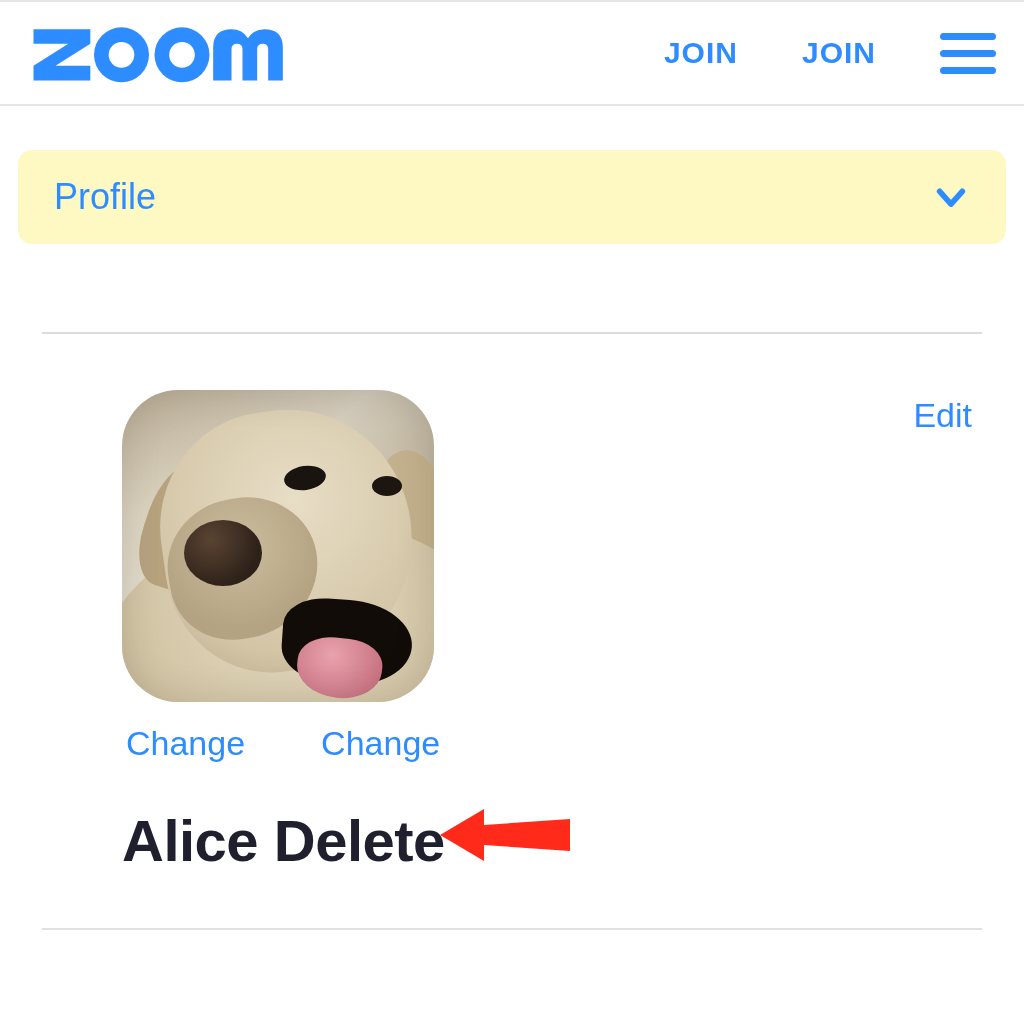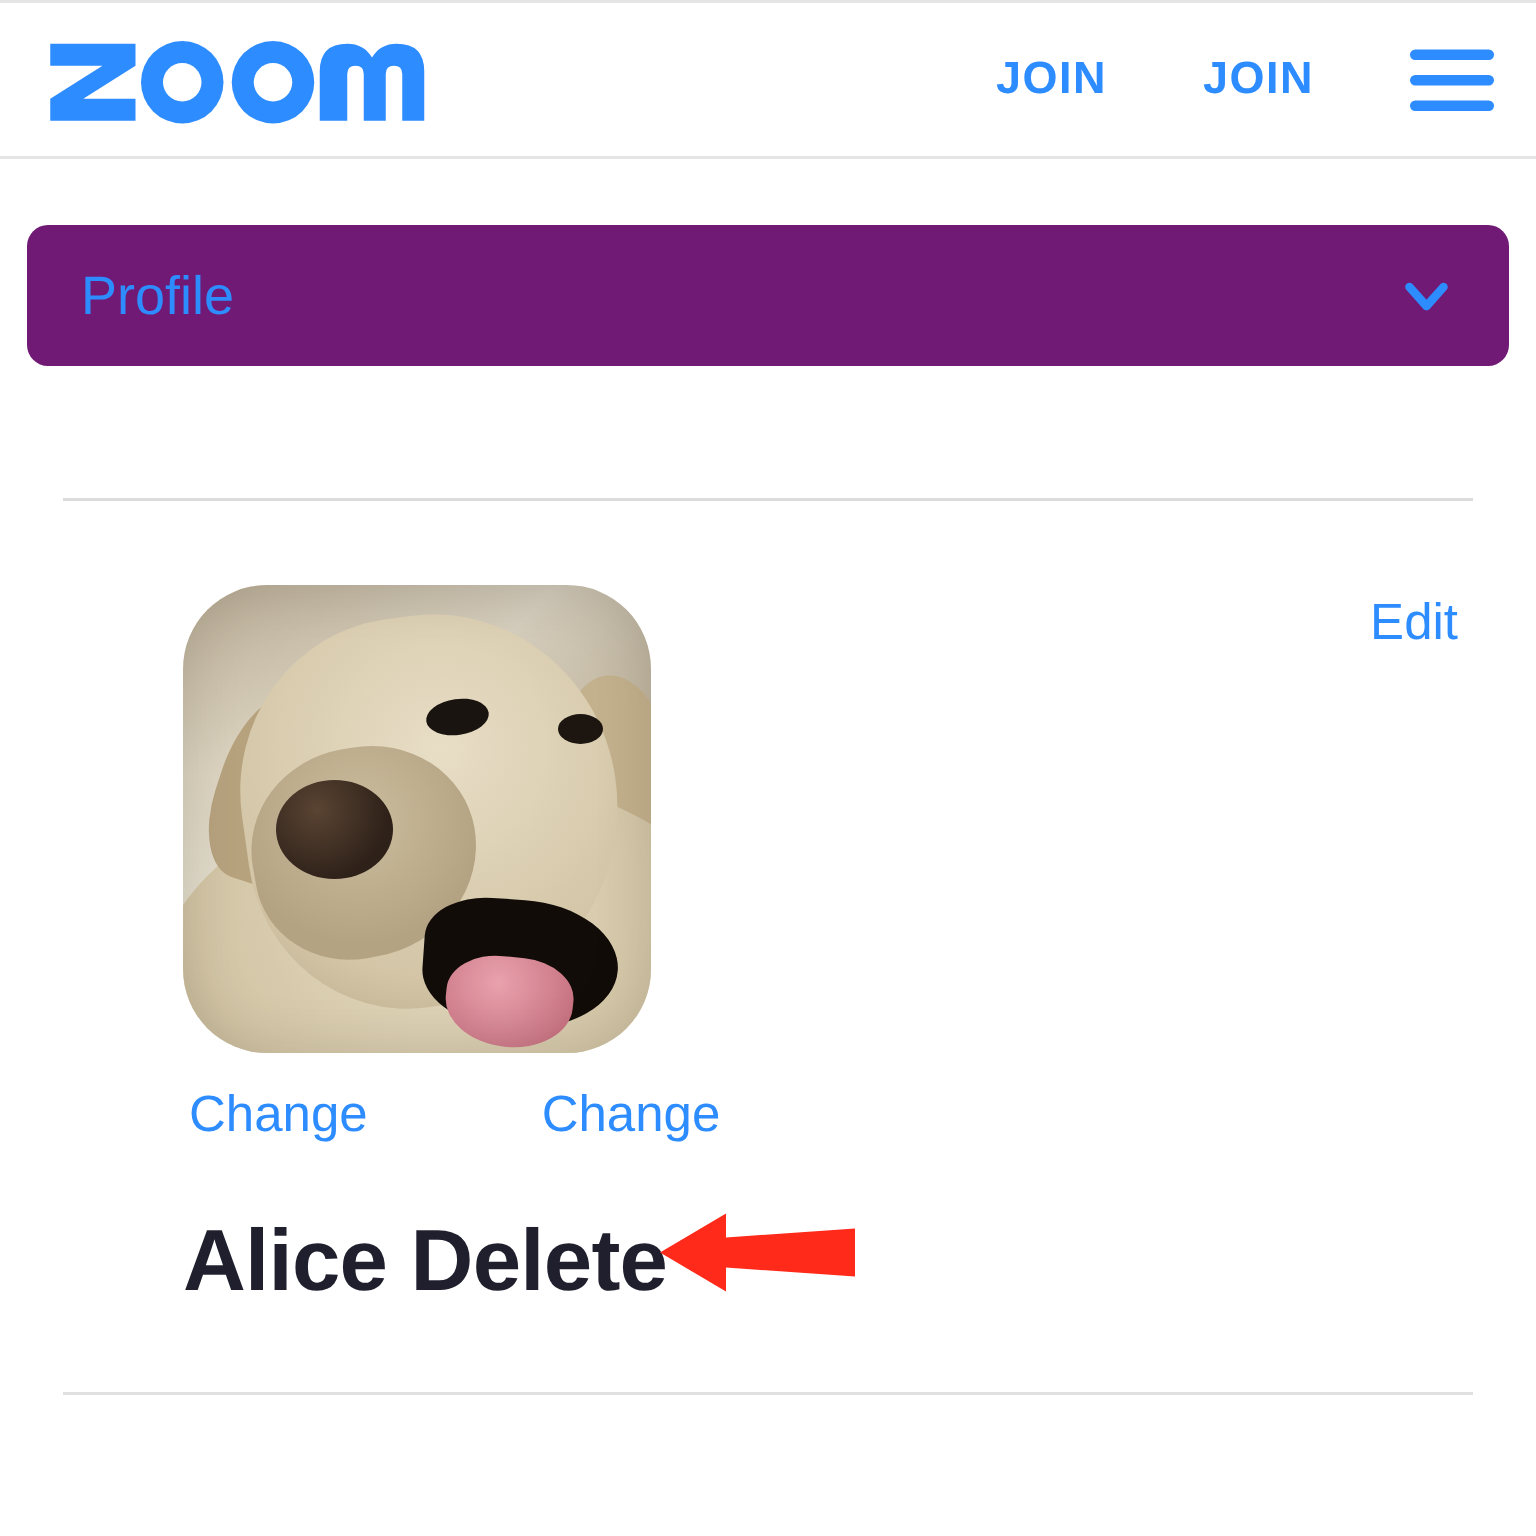--- a/index.html
+++ b/index.html
@@ -41,21 +41,21 @@
     width: 56px;
     height: 7px;
     background: #2D8CFF;
     border-radius: 4px;
   }
 
   .content {
     padding: 44px 18px 0 18px;
   }
   .dropdown-panel {
-    background: #701a75;
+    background: #fef9c3;
     border-radius: 14px;
     padding: 26px 36px;
     display: flex;
     align-items: center;
     justify-content: space-between;
     cursor: pointer;
   }
   .dropdown-label {
     color: #2D8CFF;
     font-size: 36px;
@@ -129,21 +129,21 @@
     background:#120c09; border-radius:40% 60% 60% 50%; transform:rotate(4deg);}
   .dog-tongue { position:absolute; left:175px; top:248px; width:85px; height:60px;
     background: radial-gradient(circle at 40% 30%, #e9a2ad 0%, #c77281 80%);
     border-radius:50% 50% 60% 60%; transform:rotate(6deg);}
   .bg-floor { position:absolute; left:0; top:0; width:100%; height:100%;
     background: linear-gradient(180deg, rgba(80,60,40,0.15) 0%, rgba(230,225,210,0.1) 40%, rgba(210,205,190,0.2) 100%);}
   .avatar::after{content:"";position:absolute;inset:0;box-shadow:inset 0 0 40px rgba(0,0,0,0.12);border-radius:56px;}
 
   .avatar-links {
     display: flex;
-    gap: 116px;
+    gap: 76px;
     margin-top: 22px;
     padding-left: 4px;
     align-items: flex-end;
   }
   .avatar-links a {
     color: #2D8CFF;
     font-size: 34px;
     text-decoration: none;
     cursor: pointer;
   }

